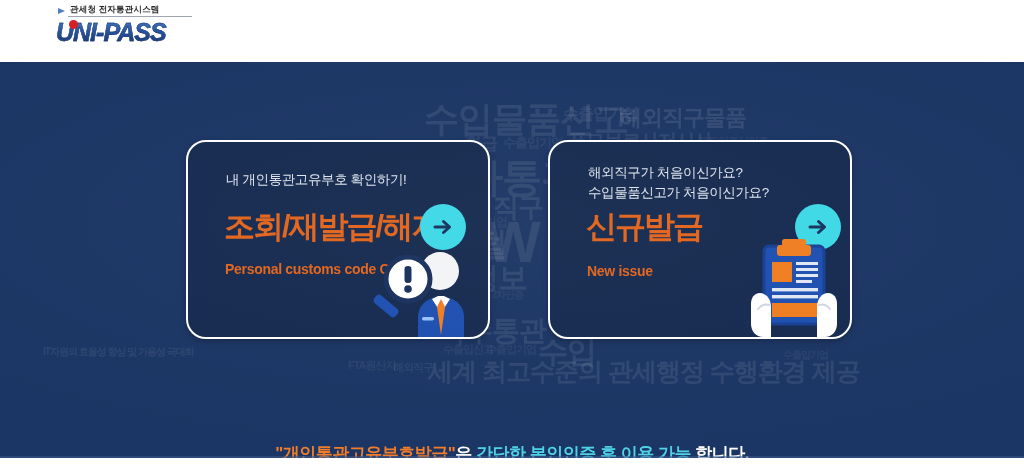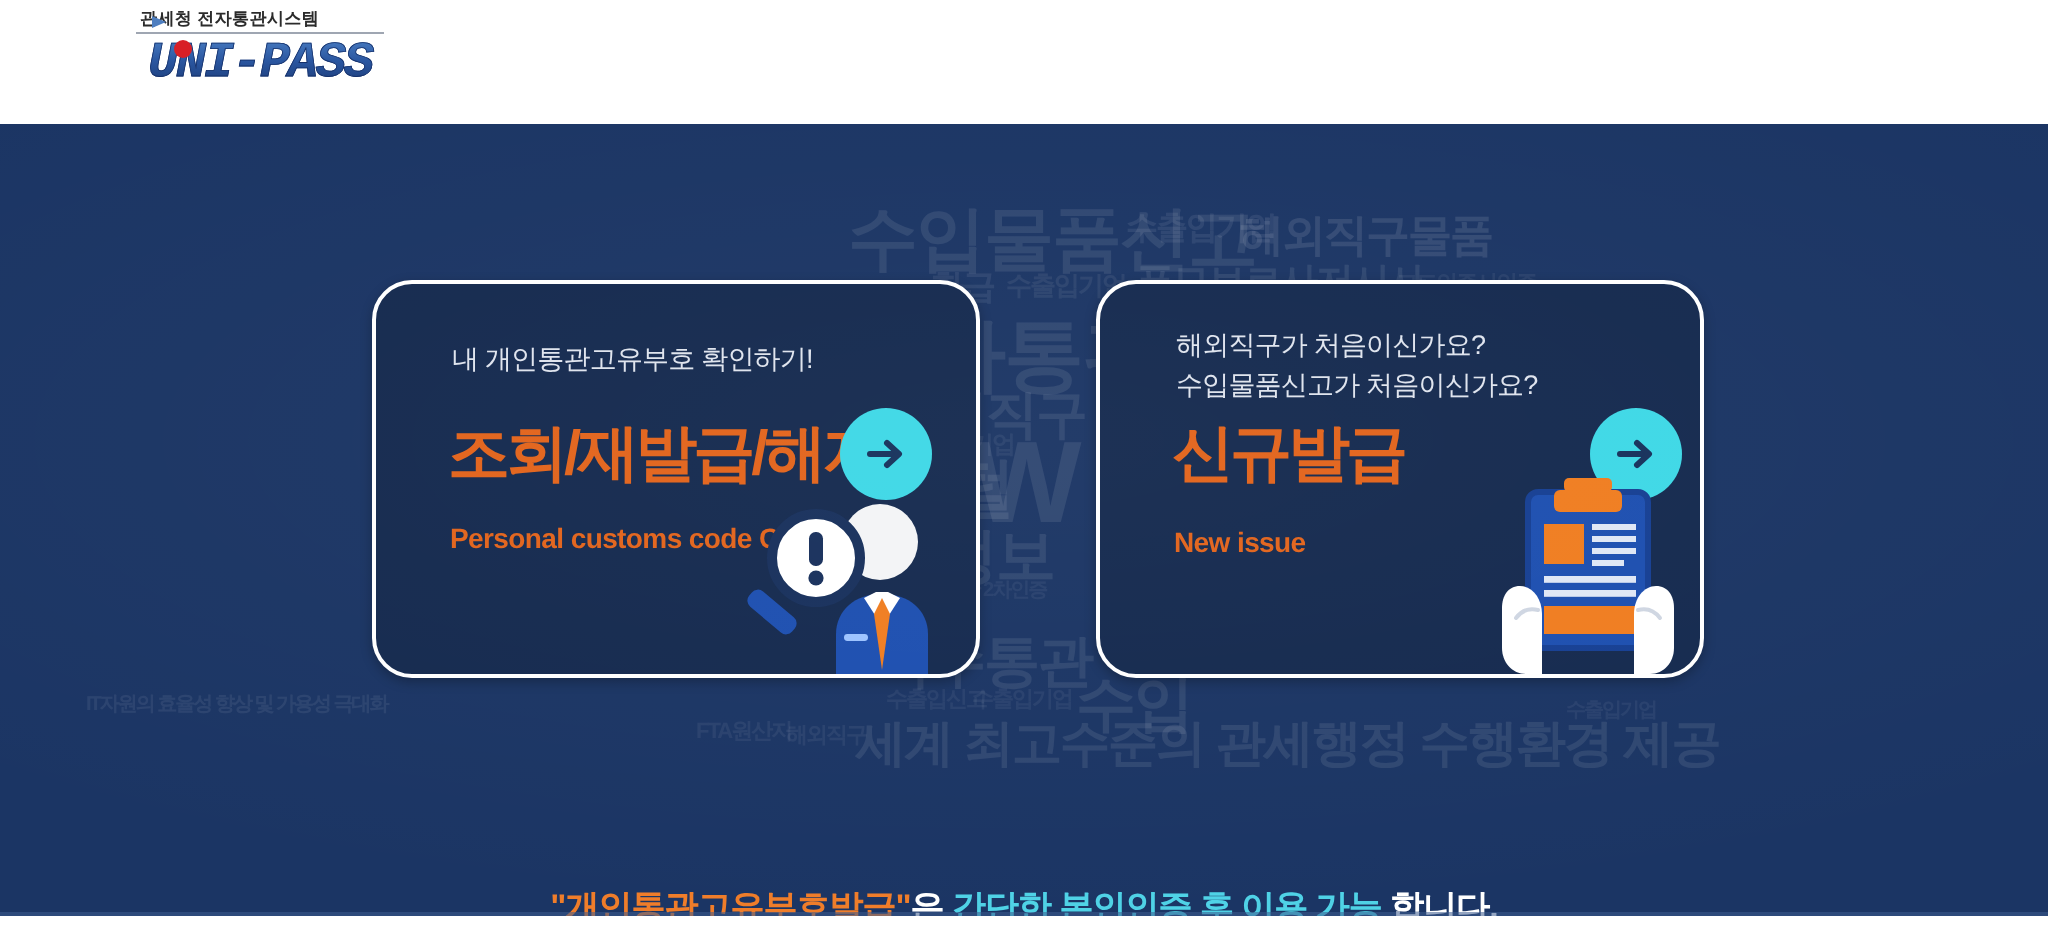--- a/index.html
+++ b/index.html
@@ -22,28 +22,27 @@
   }
   .logo-sub {
     font-size:8.5px; font-weight:bold; color:#2b2b2b;
     letter-spacing:.2px; white-space:nowrap;
     margin-left:14px; line-height:11px;
   }
   .logo-rule {
     width:124px; height:1px; background:#9fa6b2; margin-left:12px; margin-top:1px;
   }
   .logo-main {
-    position:relative; margin-top:1px; margin-left:18px;
+    position:relative; margin-top:1px; margin-left:0;
     font-size:25px; font-weight:bold; font-style:italic;
     letter-spacing:-1px; line-height:28px;
     background:linear-gradient(180deg,#4b7fc4 0%,#2a56a0 45%,#18356d 100%);
     -webkit-background-clip:text; background-clip:text; color:transparent;
     -webkit-text-stroke:0.4px #15306a;
     white-space:nowrap;
-    font-family:Liberation Mono, monospace;
   }
   .logo-dot {
     position:absolute; left:13px; top:2px; width:9px; height:9px;
     border-radius:50%; background:#d81f26; z-index:3;
   }
   .logo-arrow {
     position:absolute; left:2px; top:-10px; width:0; height:0;
     border-left:7px solid #4f7fc0; border-top:3px solid transparent;
     border-bottom:3px solid transparent;
   }

